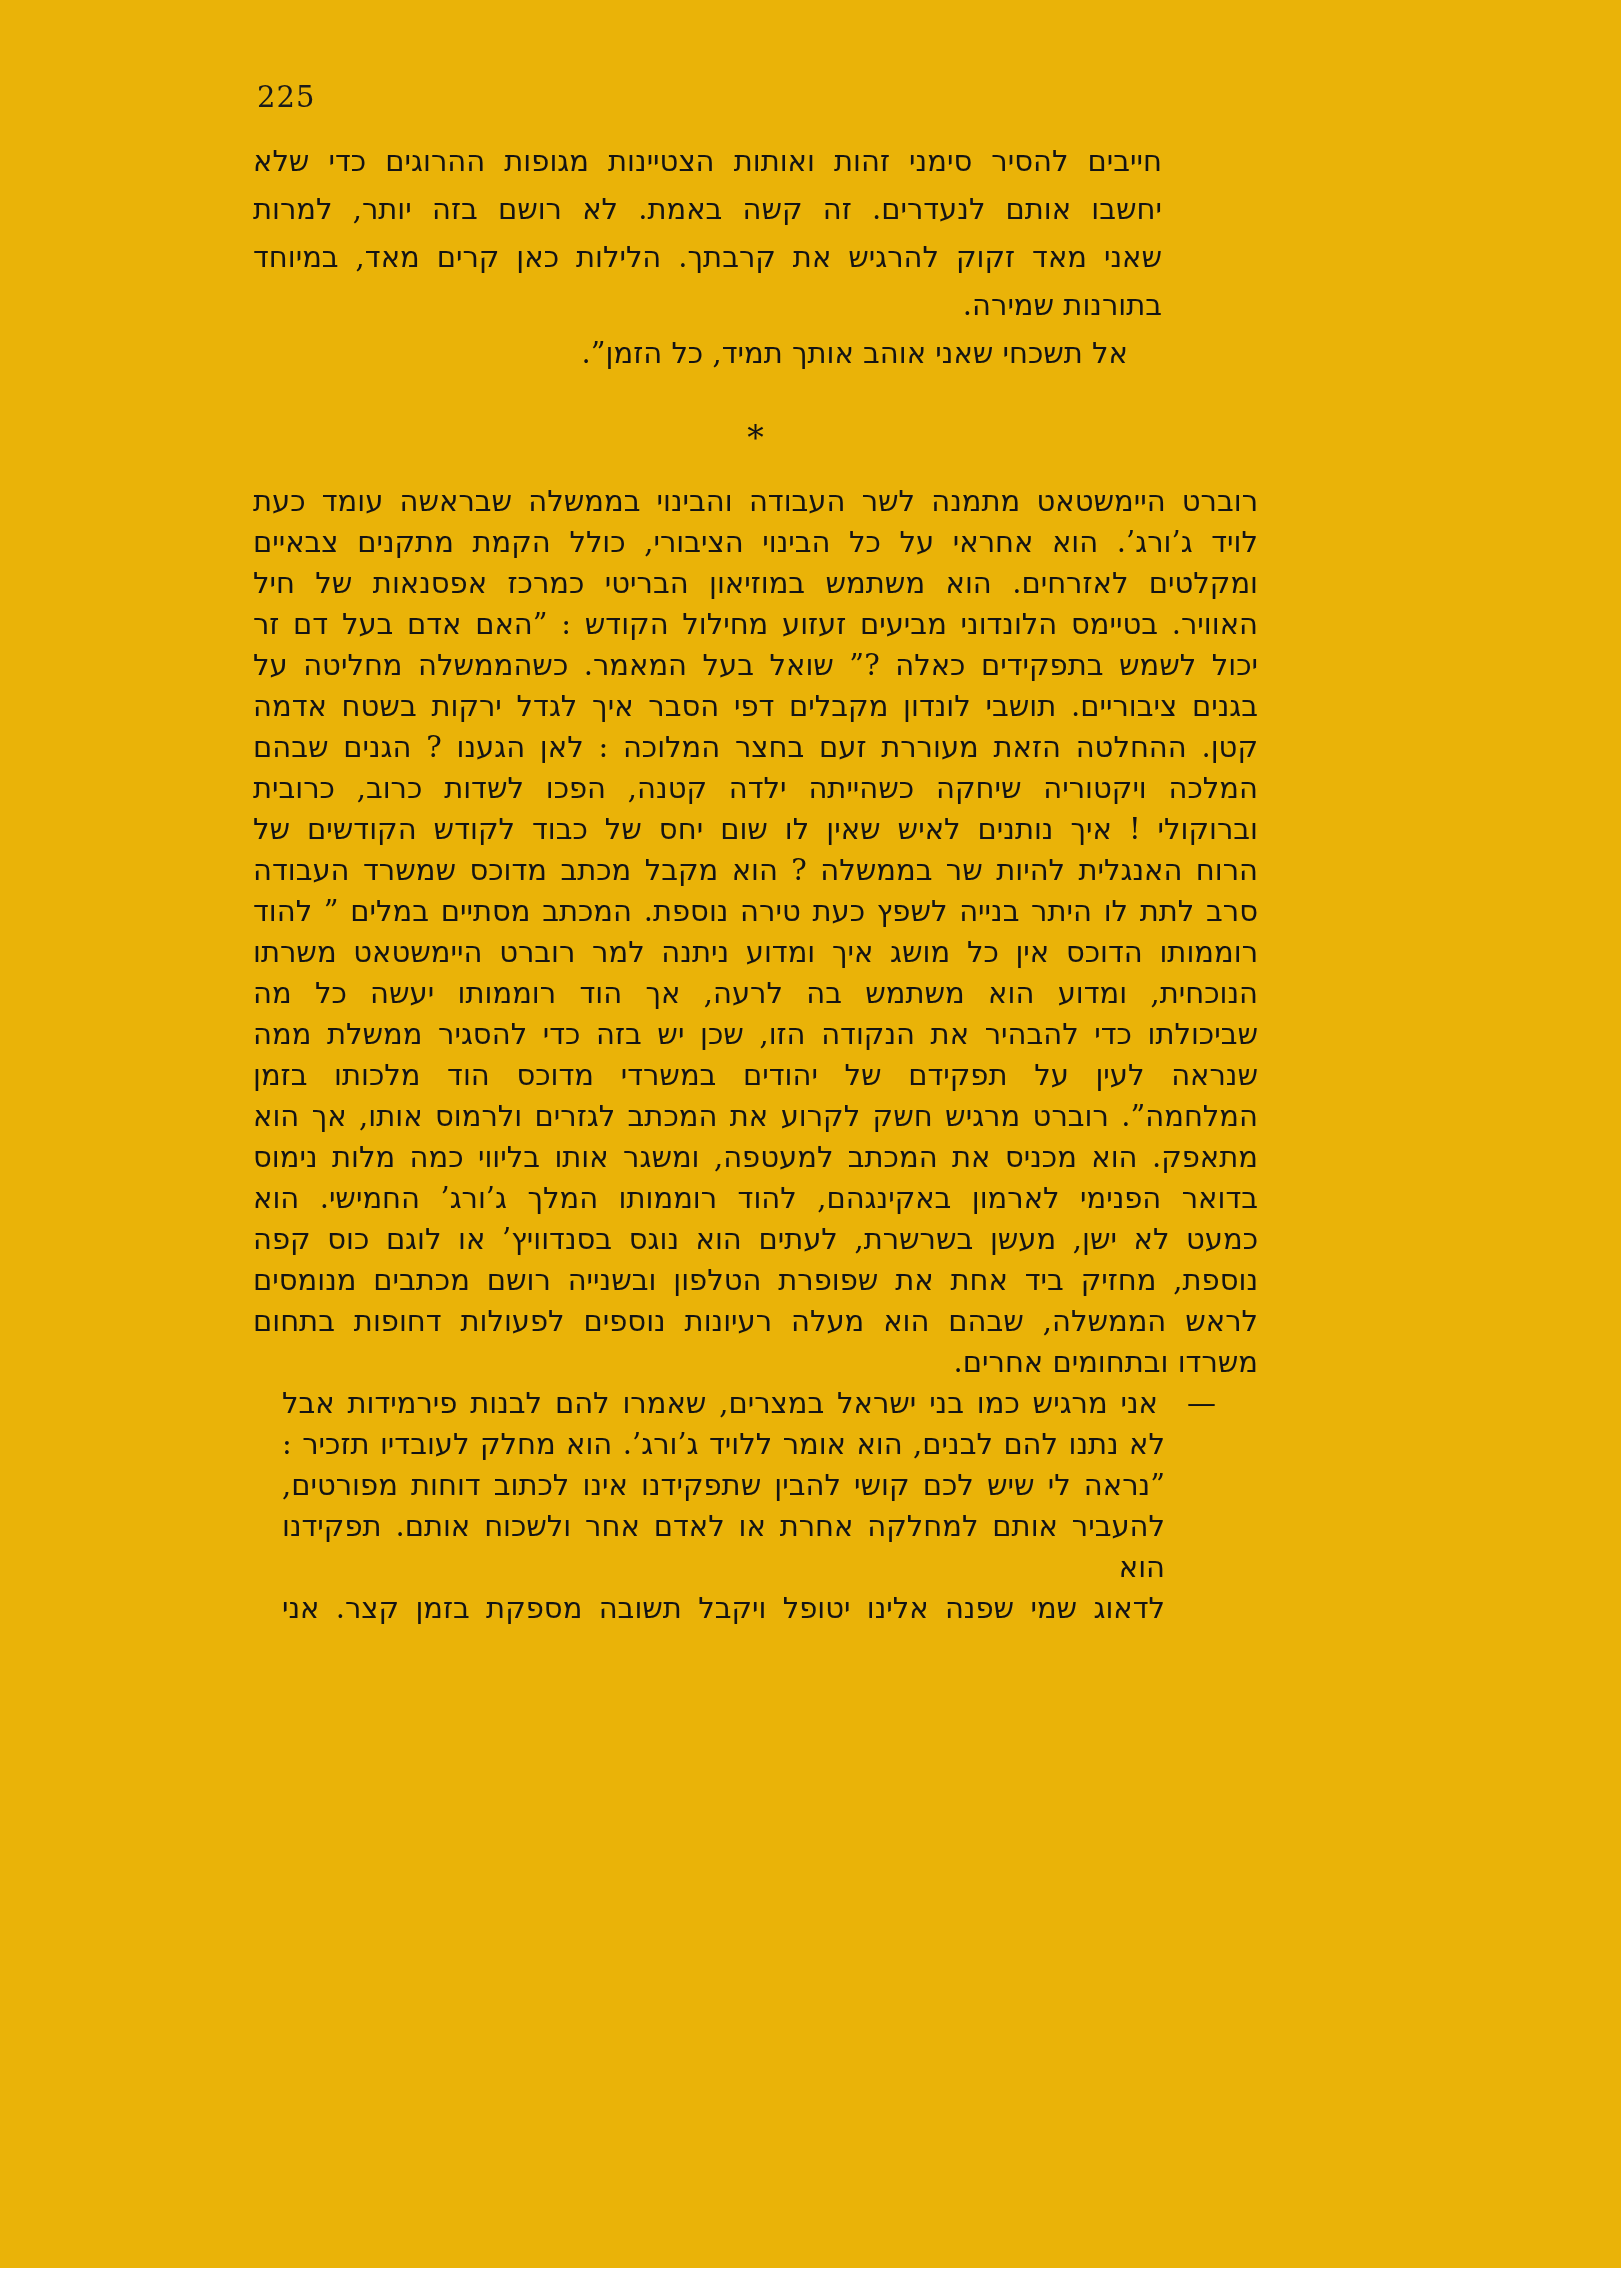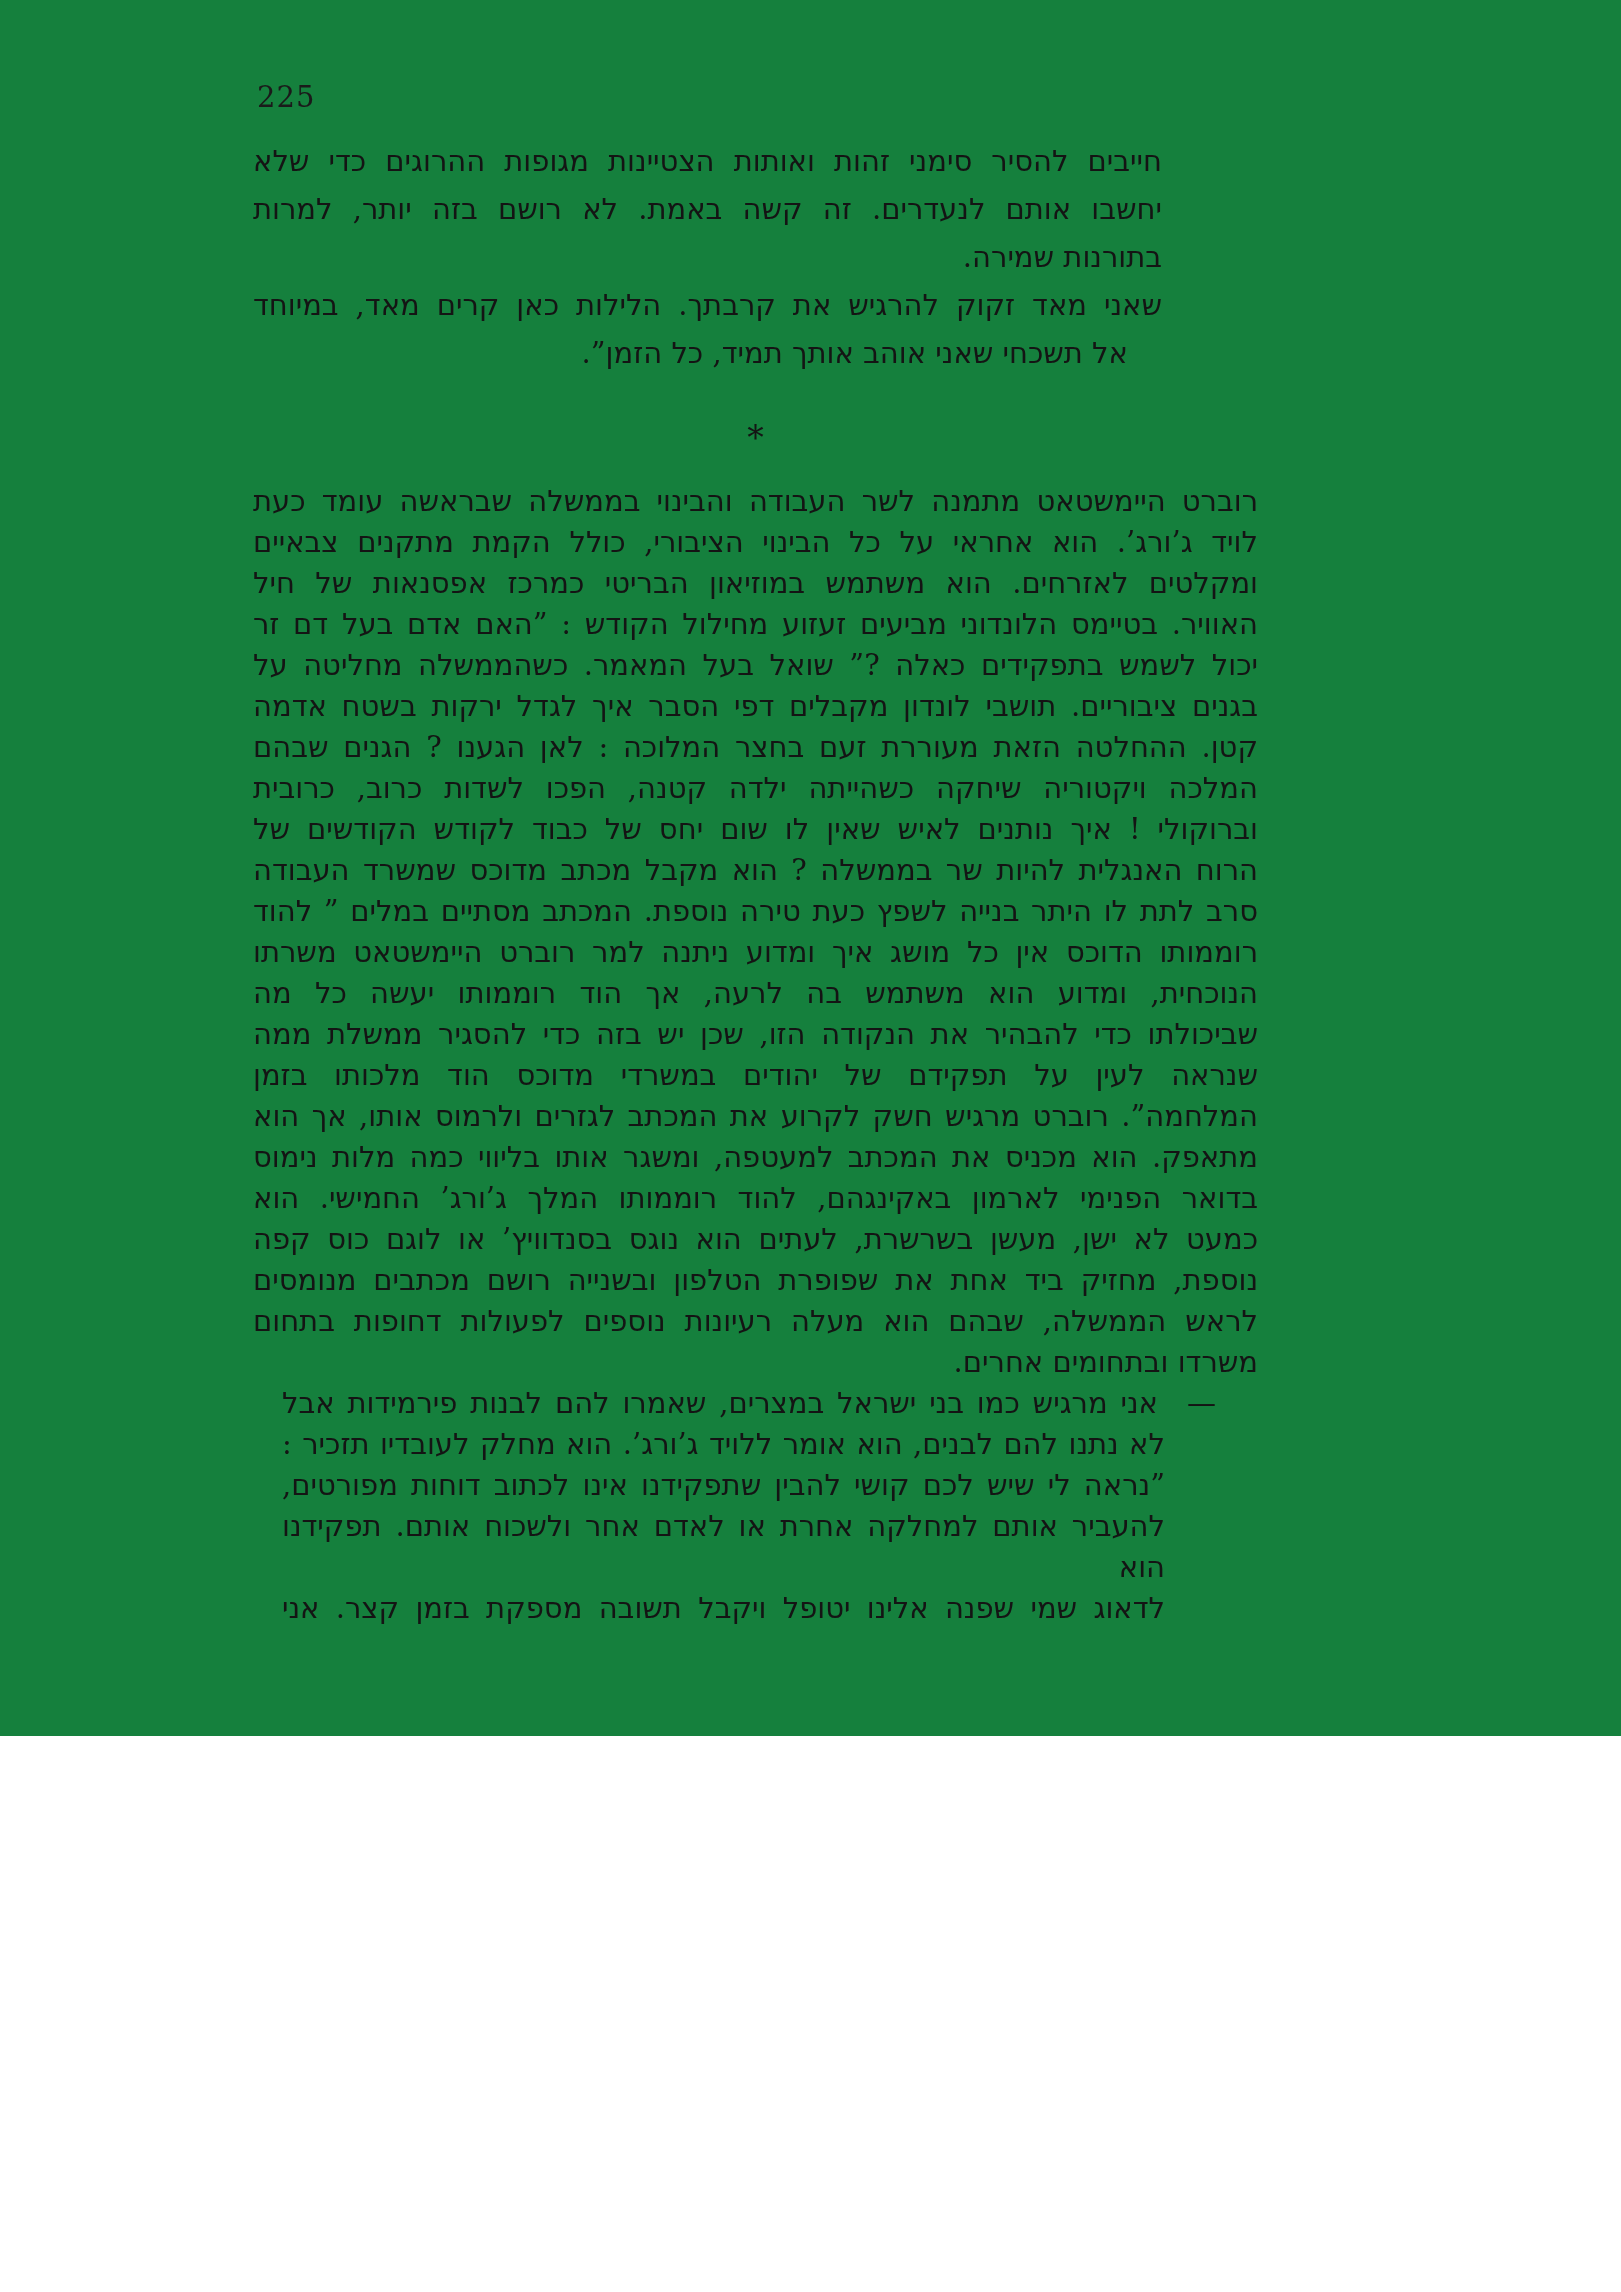--- a/index.html
+++ b/index.html
@@ -3,22 +3,22 @@
 <meta charset="utf-8">
 <style>
   html, body {
     margin: 0;
     padding: 0;
     background: #ffffff;
   }
   .page {
     position: relative;
     width: 1621px;
-    height: 1736px;
-    background: #15803d;
+    height: 2268px;
+    background: #eab308;
     color: #131313;
     font-family: "DejaVu Serif", "DejaVu Sans", serif;
     overflow: hidden;
   }
   .page-number {
     position: absolute;
     top: 80px;
     left: 257px;
     font-size: 29px;
     letter-spacing: 1px;
@@ -83,22 +83,22 @@
 
 <div class="page">
 
   <div class="page-number">225</div>
 
   <div class="content">
 
     <div class="quote-block">
       <div class="line">חייבים להסיר סימני זהות ואותות הצטיינות מגופות ההרוגים כדי שלא</div>
       <div class="line">יחשבו אותם לנעדרים. זה קשה באמת. לא רושם בזה יותר, למרות</div>
+      <div class="line">שאני מאד זקוק להרגיש את קרבתך. הלילות כאן קרים מאד, במיוחד</div>
       <div class="line endline">בתורנות שמירה.</div>
-      <div class="line">שאני מאד זקוק להרגיש את קרבתך. הלילות כאן קרים מאד, במיוחד</div>
       <div class="quote-signature">אל תשכחי שאני אוהב אותך תמיד, כל הזמן”.</div>
     </div>
 
     <div class="asterisk-row">*</div>
 
     <div class="main-block">
       <div class="line">רוברט היימשטאט מתמנה לשר העבודה והבינוי בממשלה שבראשה עומד כעת</div>
       <div class="line">לויד ג’ורג’. הוא אחראי על כל הבינוי הציבורי, כולל הקמת מתקנים צבאיים</div>
       <div class="line">ומקלטים לאזרחים. הוא משתמש במוזיאון הבריטי כמרכז אפסנאות של חיל</div>
       <div class="line">האוויר. בטיימס הלונדוני מביעים זעזוע מחילול הקודש : ”האם אדם בעל דם זר</div>

